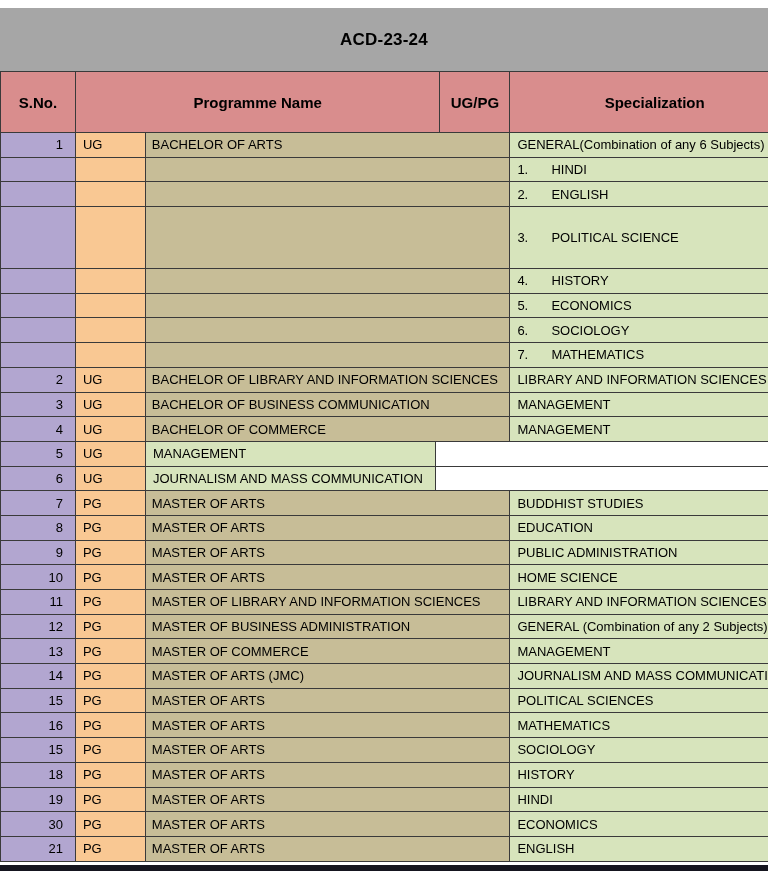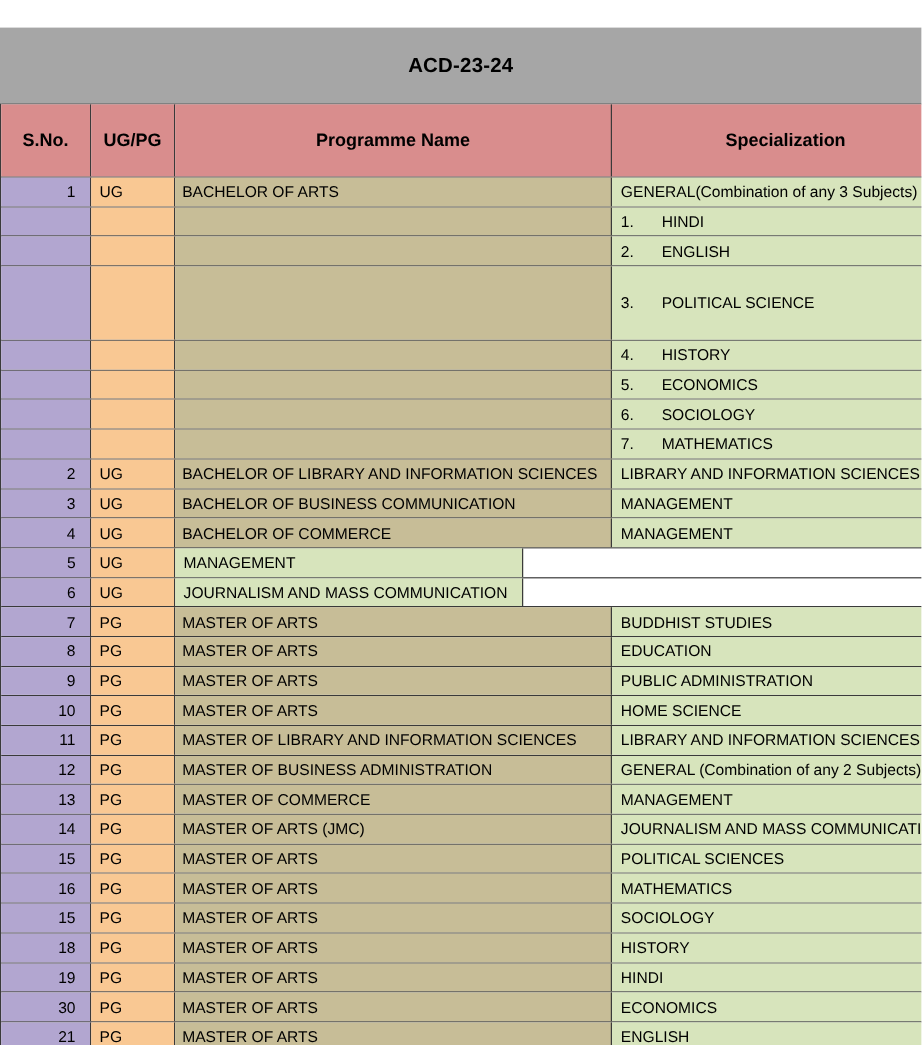--- a/index.html
+++ b/index.html
@@ -9,21 +9,21 @@
     --ugpg-col:#f9c893;
     --programme-col:#c7bd97;
     --specialization-col:#d7e4bc;
     --grid-line:#3a3a3a;
     --bottom-bar:#15151f;
   }
   *{margin:0;padding:0;box-sizing:border-box;}
   html,body{background:#ffffff;}
   body{width:768px;height:871px;overflow:hidden;font-family:"Liberation Sans",sans-serif;color:#000;}
   .screen{width:768px;height:871px;overflow:hidden;background:#fff;position:relative;}
-  .title-band{margin-top:23px;width:768px;height:63px;background:var(--title-bar);display:flex;align-items:center;justify-content:center;}
+  .title-band{margin-top:8px;width:768px;height:63px;background:var(--title-bar);display:flex;align-items:center;justify-content:center;}
   .title-text{font-weight:bold;font-size:17px;letter-spacing:.2px;}
   .table-viewport{width:768px;overflow:hidden;}
   .grid{width:800px;border-left:1px solid var(--grid-line);}
   .header-row{display:flex;height:62px;border-top:1px solid var(--grid-line);border-bottom:1px solid var(--grid-line);}
   .row{display:flex;height:24.7px;border-bottom:1px solid var(--grid-line);}
   .row.tall{height:62px;}
   .cell{display:flex;align-items:center;border-right:1px solid var(--grid-line);font-size:13px;white-space:nowrap;overflow:hidden;}
   .c-sno{width:75px;background:var(--sno-col);justify-content:flex-end;padding-right:12px;}
   .c-ugpg{width:70px;background:var(--ugpg-col);padding-left:7px;}
   .c-prog{width:365px;background:var(--programme-col);padding-left:6px;}
@@ -38,32 +38,32 @@
 <div class="screen">
 
   <div class="title-band">
     <div class="title-text">ACD-23-24</div>
   </div>
 
   <div class="table-viewport">
     <div class="grid">
       <div class="header-row">
         <div class="cell c-sno">S.No.</div>
+        <div class="cell c-prog">Programme Name</div>
         <div class="cell c-ugpg">UG/PG</div>
-        <div class="cell c-prog">Programme Name</div>
         <div class="cell c-spec">Specialization</div>
       </div>
       <div id="table-body">
           <div class="row">
     <div class="cell c-sno">1</div>
     <div class="cell c-ugpg">UG</div>
     <div class="cell c-prog">BACHELOR OF ARTS</div>
     <div class="cell c-spec">
 
-      <span class="spec-name">GENERAL(Combination of any 3 Subjects)</span>
+      <span class="spec-name">GENERAL(Combination of any 6 Subjects)</span>
     </div>
   </div>
           <div class="row">
     <div class="cell c-sno"></div>
     <div class="cell c-ugpg"></div>
     <div class="cell c-prog"></div>
     <div class="cell c-spec">
       <span class="spec-num">1.</span>
       <span class="spec-name">HINDI</span>
     </div>

